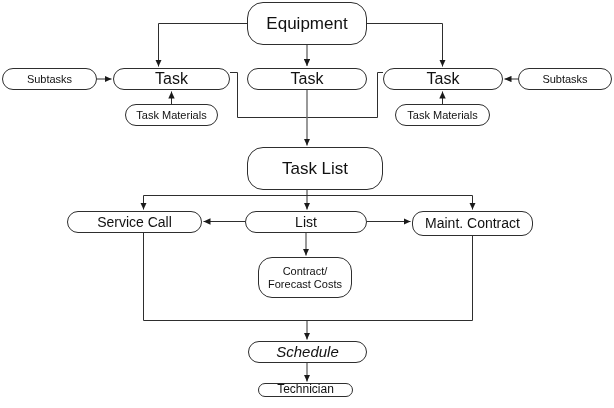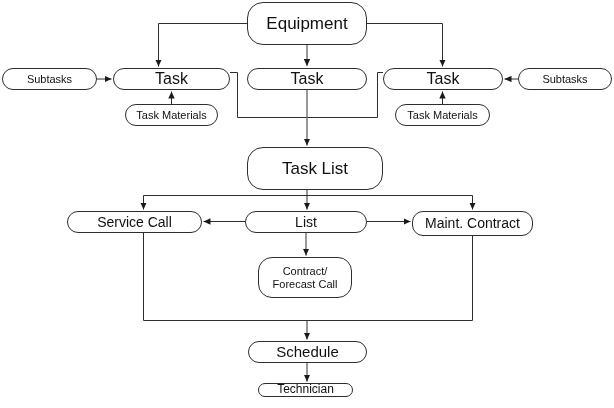--- a/index.html
+++ b/index.html
@@ -125,25 +125,25 @@
     <span class="lbl">List</span>
   </div>
 
   <div class="node" style="left:412px; top:211px; width:121px; height:25px; border-radius:11px; font-size:14px;">
     <span class="lbl">Maint. Contract</span>
   </div>
 
   <div class="node multiline" style="left:258px; top:257px; width:94px; height:41px; border-radius:14px; font-size:11px;">
     <span class="lbl">
       <span>Contract/</span><br>
-      <span>Forecast Call</span>
+      <span>Forecast Costs</span>
     </span>
   </div>
 
-  <div class="node" style="left:248px; top:341px; width:119px; height:22px; border-radius:11px; font-size:15px;">
+  <div class="node" style="left:248px; top:341px; width:119px; height:22px; border-radius:11px; font-size:15px;font-style:italic;">
     <span class="lbl">Schedule</span>
   </div>
 
   <div class="node" style="left:258px; top:383px; width:95px; height:14px; border-radius:11px; font-size:12px;">
     <span class="lbl">Technician</span>
   </div>
 
 </div>
 
 </body></html>

